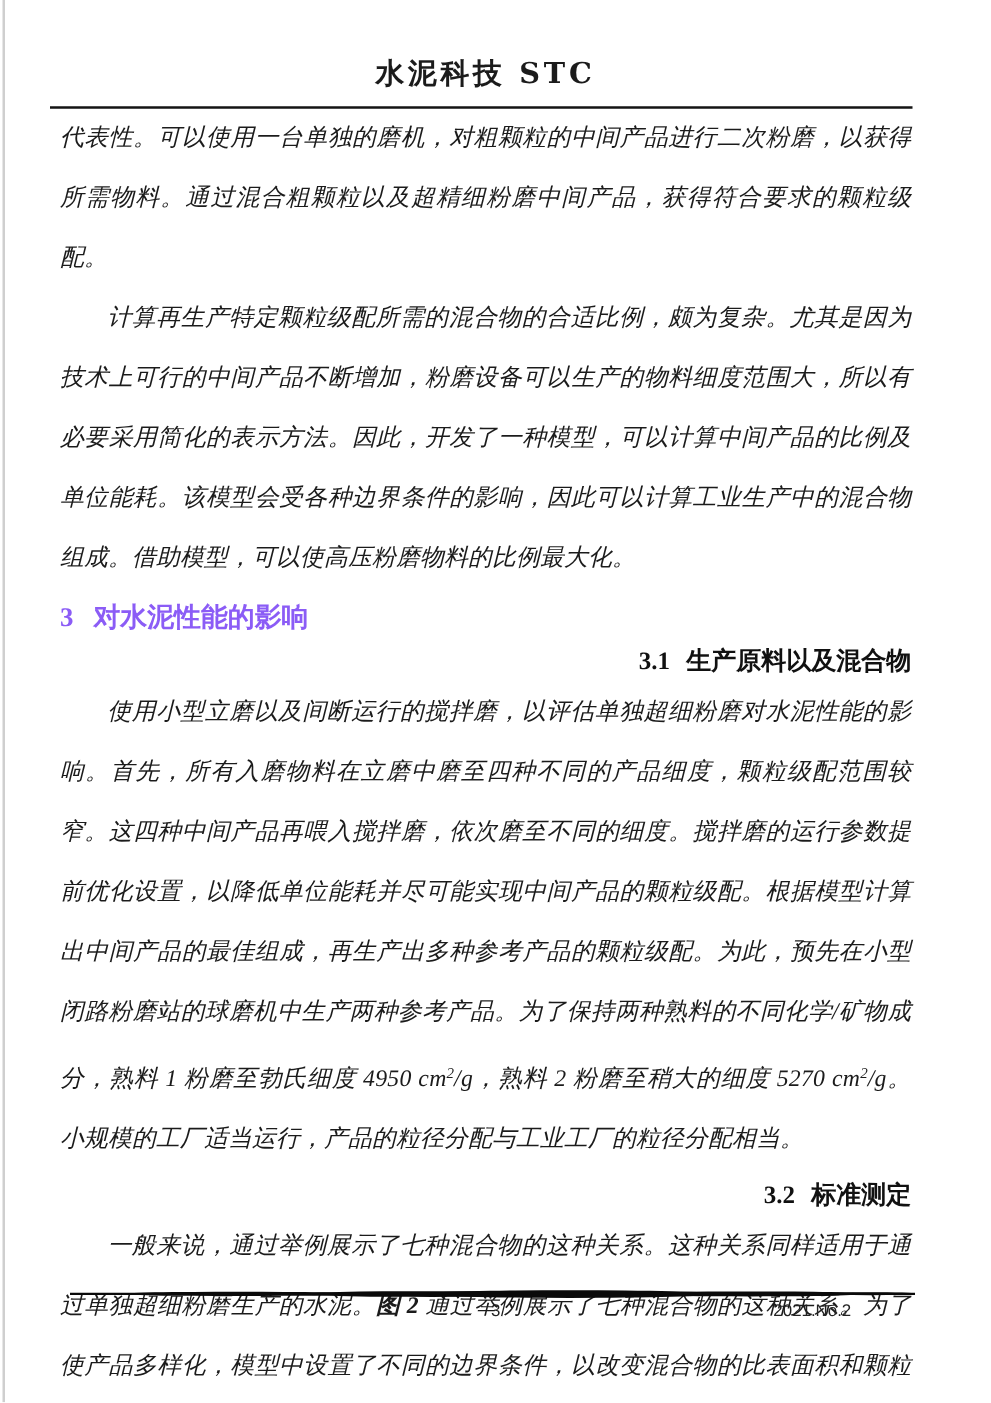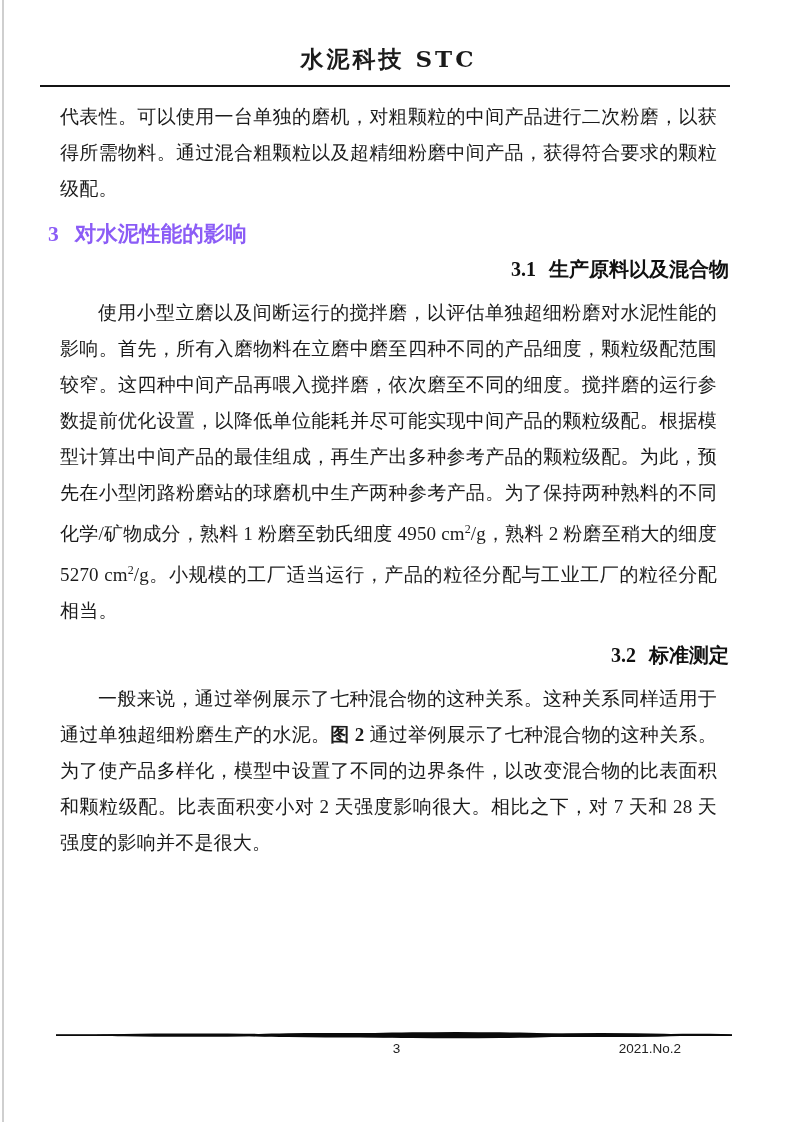--- a/index.html
+++ b/index.html
@@ -31,26 +31,27 @@
     line-height: 28px;
     letter-spacing: 3px;
   }
   .head-rule {
     border: none;
     border-top: 2px solid #141414;
     margin: 0 -1px 0 -8px;
   }
 
   .para {
-    margin: 12px;
+    margin: 0;
     font-size: 19px;
-    line-height: 36px;
+    line-height: 48px;
     text-align: justify;
     text-indent: 2em;
     letter-spacing: 0.2px;
+    font-style: italic;
   }
   .para.no-indent { text-indent: 0; }
   .para .sup {
     font-size: 12px;
     vertical-align: 7px;
     letter-spacing: 0;
   }
   .para .bold-ref { font-weight: bold; }
 
   .h-section {
@@ -105,20 +106,21 @@
   <div class="page-edge-left"></div>
 
   <div class="content">
 
     <div class="journal-title">水泥科技 STC</div>
 
     <hr class="head-rule">
 
     <p class="para no-indent">代表性。可以使用一台单独的磨机，对粗颗粒的中间产品进行二次粉磨，以获得所需物料。通过混合粗颗粒以及超精细粉磨中间产品，获得符合要求的颗粒级配。</p>
 
+    <p class="para">计算再生产特定颗粒级配所需的混合物的合适比例，颇为复杂。尤其是因为技术上可行的中间产品不断增加，粉磨设备可以生产的物料细度范围大，所以有必要采用简化的表示方法。因此，开发了一种模型，可以计算中间产品的比例及单位能耗。该模型会受各种边界条件的影响，因此可以计算工业生产中的混合物组成。借助模型，可以使高压粉磨物料的比例最大化。</p>
 
     <div class="h-section">
       <span class="sec-num">3</span><span>对水泥性能的影响</span>
     </div>
 
     <div class="h-sub">
       <span class="sec-num">3.1</span><span>生产原料以及混合物</span>
     </div>
 
     <p class="para"><span>使用小型立磨以及间断运行的搅拌磨，以评估单独超细粉磨对水泥性能的影响。首先，所有入磨物料在立磨中磨至四种不同的产品细度，颗粒级配范围较窄。这四种中间产品再喂入搅拌磨，依次磨至不同的细度。搅拌磨的运行参数提前优化设置，以降低单位能耗并尽可能实现中间产品的颗粒级配。根据模型计算出中间产品的最佳组成，再生产出多种参考产品的颗粒级配。为此，预先在小型闭路粉磨站的球磨机中生产两种参考产品。为了保持两种熟料的不同化学/矿物成分，熟料 1 粉磨至勃氏细度 4950 cm</span><span class="sup">2</span><span>/g，熟料 2 粉磨至稍大的细度 5270 cm</span><span class="sup">2</span><span>/g。小规模的工厂适当运行，产品的粒径分配与工业工厂的粒径分配相当。</span></p>

